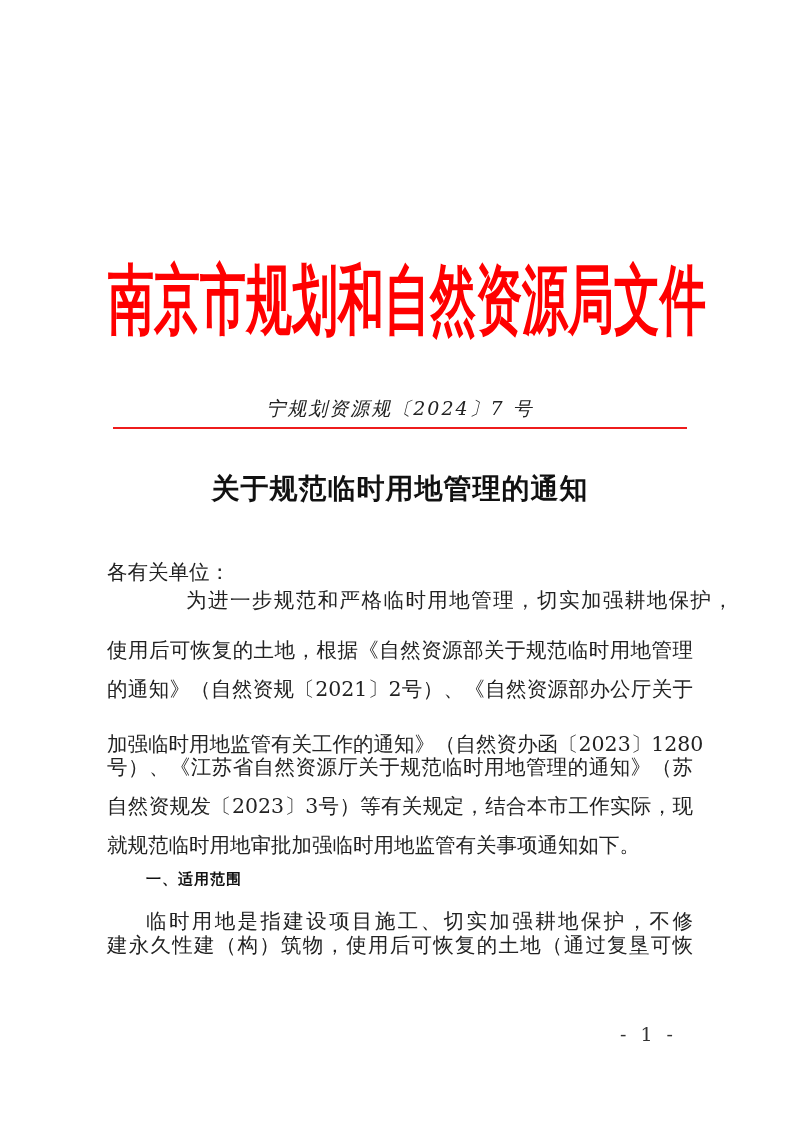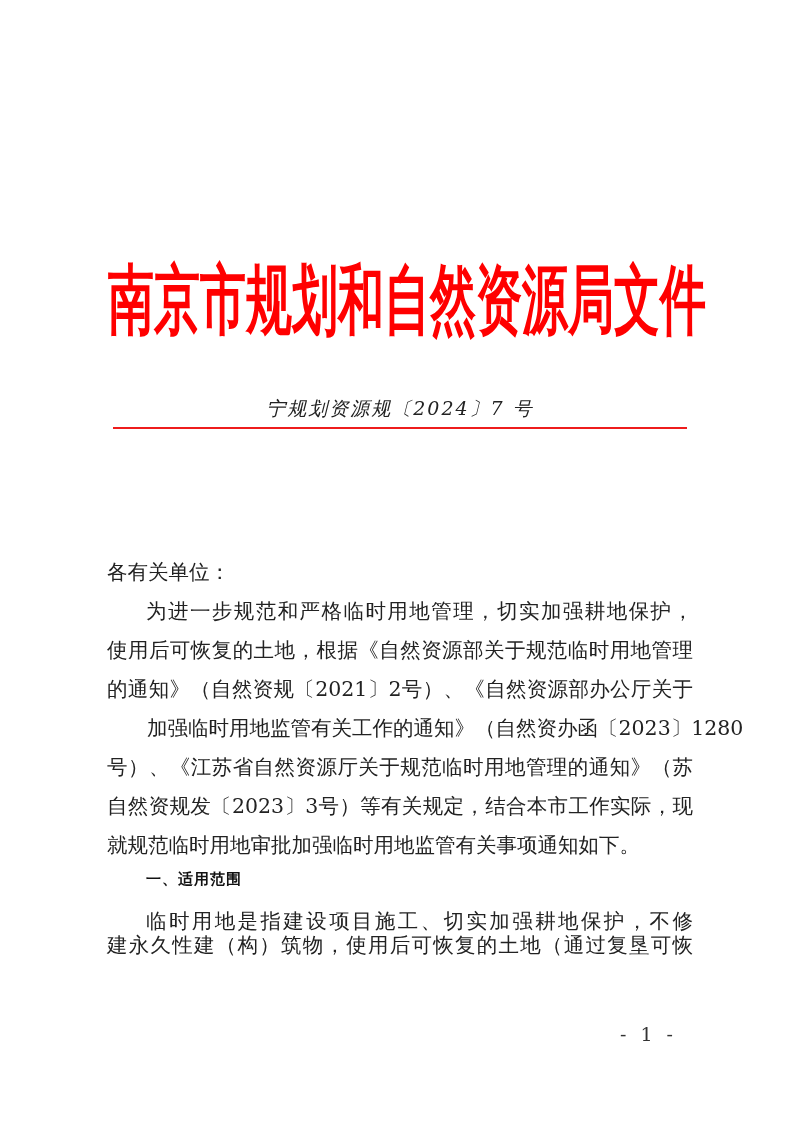--- a/index.html
+++ b/index.html
@@ -64,27 +64,28 @@
     <span>资</span>
     <span>源</span>
     <span>局</span>
     <span>文</span>
     <span>件</span>
   </div>
 
   <div class="doc-number">宁规划资源规〔2024〕7 号</div>
   <div class="red-rule"></div>
 
+  <div class="notice-title">关于规范临时用地管理的通知</div>
 
   <div class="body-text" style="top:557px;">
     <div class="line no-justify" style="top:0px;">各有关单位：</div>
-    <div class="line indent" style="top:39px;">为进一步规范和严格临时用地管理，切实加强耕地保护，</div>
+    <div class="line indent" style="top:28px;margin-left:40px;">为进一步规范和严格临时用地管理，切实加强耕地保护，</div>
     <div class="line" style="top:78px;">使用后可恢复的土地，根据《自然资源部关于规范临时用地管理</div>
     <div class="line" style="top:117px;">的通知》（自然资规〔2021〕2号）、《自然资源部办公厅关于</div>
-    <div class="line" style="top:156px;margin-left:40px;">加强临时用地监管有关工作的通知》（自然资办函〔2023〕1280</div>
+    <div class="line" style="top:172px;">加强临时用地监管有关工作的通知》（自然资办函〔2023〕1280</div>
     <div class="line" style="top:195px;">号）、《江苏省自然资源厅关于规范临时用地管理的通知》（苏</div>
     <div class="line" style="top:234px;">自然资规发〔2023〕3号）等有关规定，结合本市工作实际，现</div>
     <div class="line no-justify" style="top:273px;">就规范临时用地审批加强临时用地监管有关事项通知如下。</div>
   </div>
 
   <div class="section-heading">一、适用范围</div>
 
   <div class="body-text" style="top:906px;">
     <div class="line indent" style="top:0px;">临时用地是指建设项目施工、切实加强耕地保护，不修</div>
     <div class="line" style="top:24px;">建永久性建（构）筑物，使用后可恢复的土地（通过复垦可恢</div>

